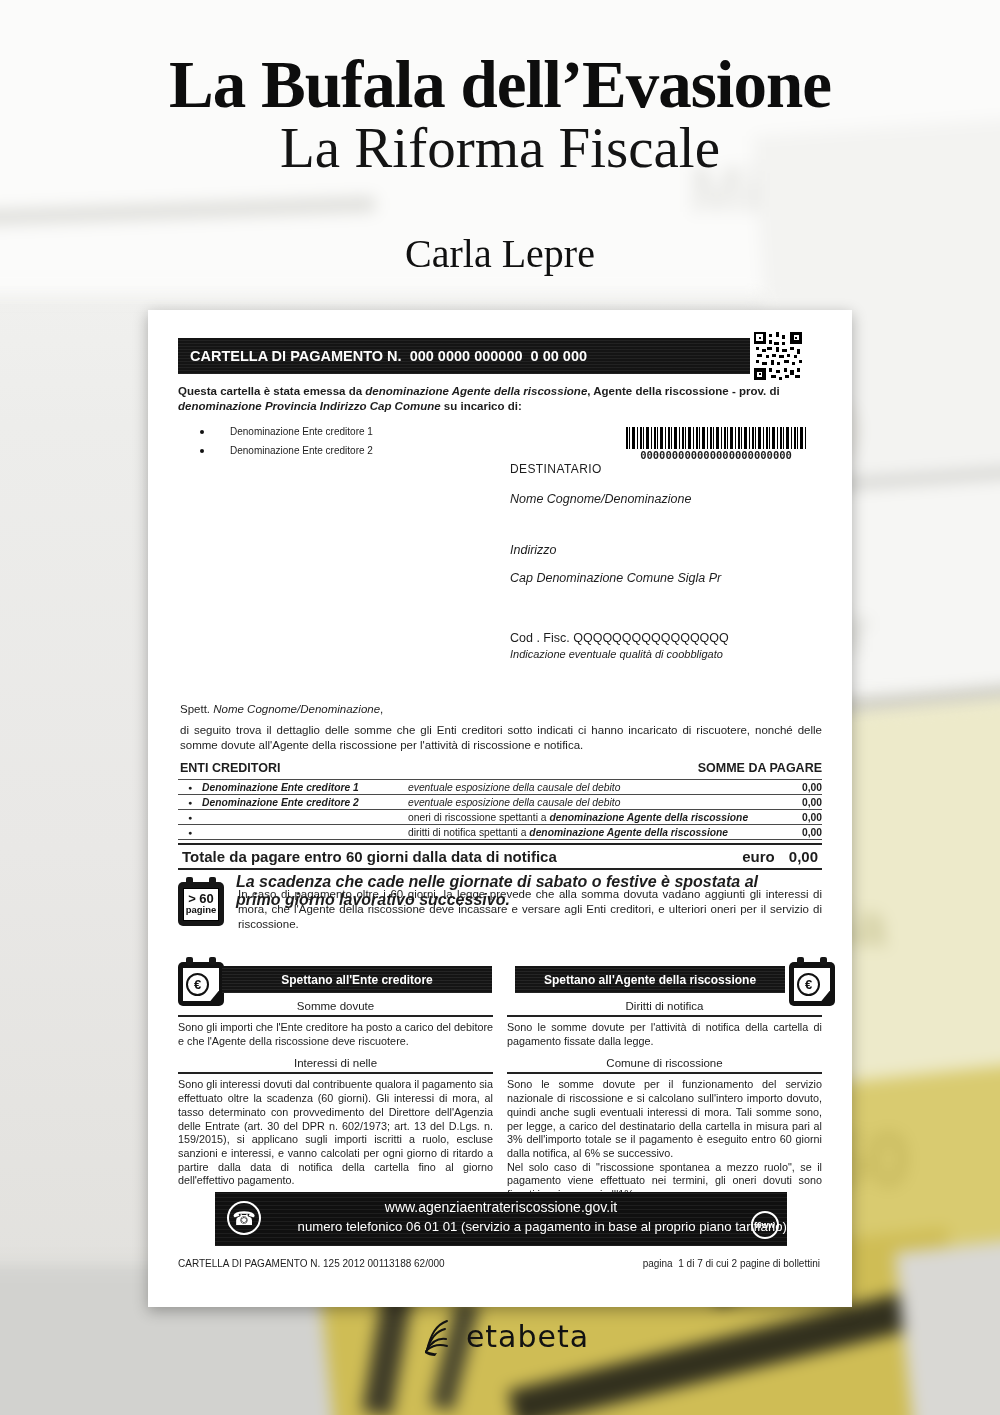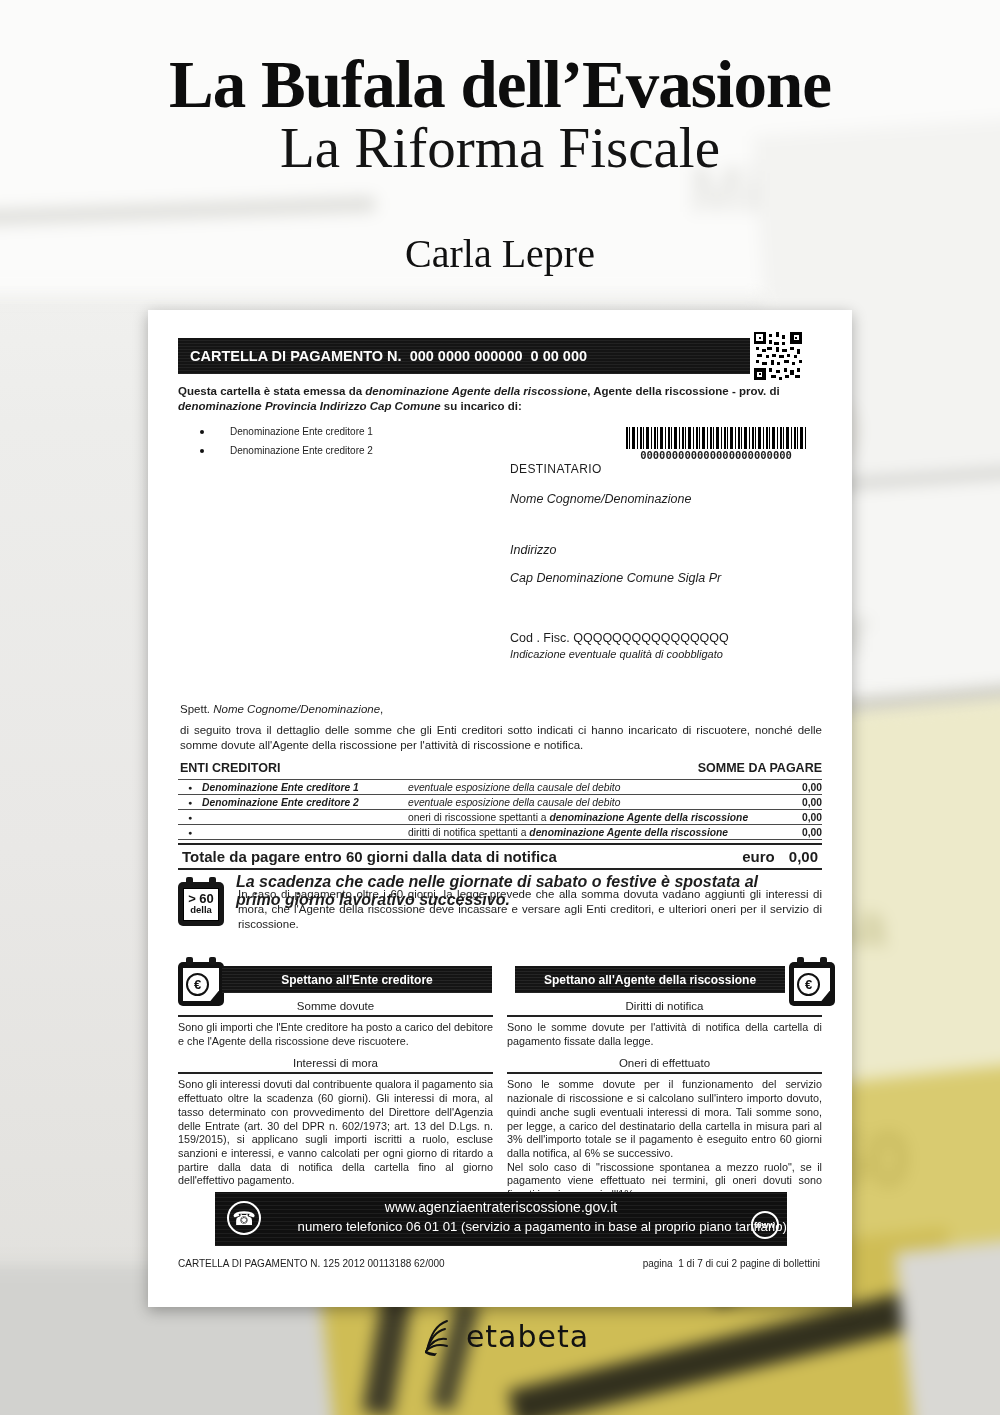--- a/index.html
+++ b/index.html
@@ -262,21 +262,21 @@
       <span class="total-right"><span>euro</span><span>0,00</span></span>
     </div>
 
     <div class="scadenza">La scadenza che cade nelle giornate di sabato o festive è spostata al primo giorno lavorativo successivo.</div>
 
     <div class="g60">
       <i class="i1"></i>
         <i class="i2"></i>
       <div class="g60-in">
         <div class="g60-l1">&gt; 60</div>
-        <div class="g60-l2">della</div>
+        <div class="g60-l2">pagine</div>
       </div>
     </div>
     <p class="late-para">In caso di pagamento oltre i 60 giorni, la legge prevede che alla somma dovuta vadano aggiunti gli interessi di mora, che l'Agente della riscossione deve incassare e versare agli Enti creditori, e ulteriori oneri per il servizio di riscossione.</p>
 
     <div class="cal cal-l">
       <i class="i1"></i>
         <i class="i2"></i>
       <div class="cal-in">
           <span class="euro-coin">€</span>
         </div>
@@ -287,27 +287,27 @@
       <i class="i1"></i>
         <i class="i2"></i>
       <div class="cal-in">
           <span class="euro-coin">€</span>
         </div>
     </div>
 
     <div class="col col-l">
       <h4>Somme dovute</h4>
       <p>Sono gli importi che l'Ente creditore ha posto a carico del debitore e che l'Agente della riscossione deve riscuotere.</p>
-      <h4>Interessi di mora</h4>
+      <h4>Interessi di nelle</h4>
       <p>Sono gli interessi dovuti dal contribuente qualora il pagamento sia effettuato oltre la scadenza (60 giorni). Gli interessi di mora, al tasso determinato con provvedimento del Direttore dell'Agenzia delle Entrate (art. 30 del DPR n. 602/1973; art. 13 del D.Lgs. n. 159/2015), si applicano sugli importi iscritti a ruolo, escluse sanzioni e interessi, e vanno calcolati per ogni giorno di ritardo a partire dalla data di notifica della cartella fino al giorno dell'effettivo  pagamento.</p>
     </div>
     <div class="col col-r">
       <h4>Diritti di notifica</h4>
       <p>Sono le somme dovute per l'attività di notifica della cartella di pagamento fissate dalla legge.</p>
-      <h4>Oneri di effettuato</h4>
+      <h4>Comune di riscossione</h4>
       <p class="prewrap">Sono le somme dovute per il funzionamento del servizio nazionale di riscossione e si calcolano sull'intero importo dovuto, quindi anche sugli eventuali interessi di mora. Tali somme sono, per legge, a carico del destinatario della cartella in misura pari al 3% dell'importo totale se il pagamento è eseguito entro 60 giorni dalla notifica, al 6% se successivo.
 Nel solo caso di "riscossione spontanea a mezzo ruolo", se il pagamento viene effettuato nei termini, gli oneri dovuti sono fissati in misura pari all'1%.</p>
     </div>
 
     <div class="banner">
       <span class="phone-ic">☎</span>
       <div class="banner-url">www.agenziaentrateriscossione.gov.it</div>
       <div class="banner-tel">numero telefonico 06 01 01 (servizio a pagamento in base al proprio piano tariffario)</div>
       <span class="www-ic">www</span>
     </div>

